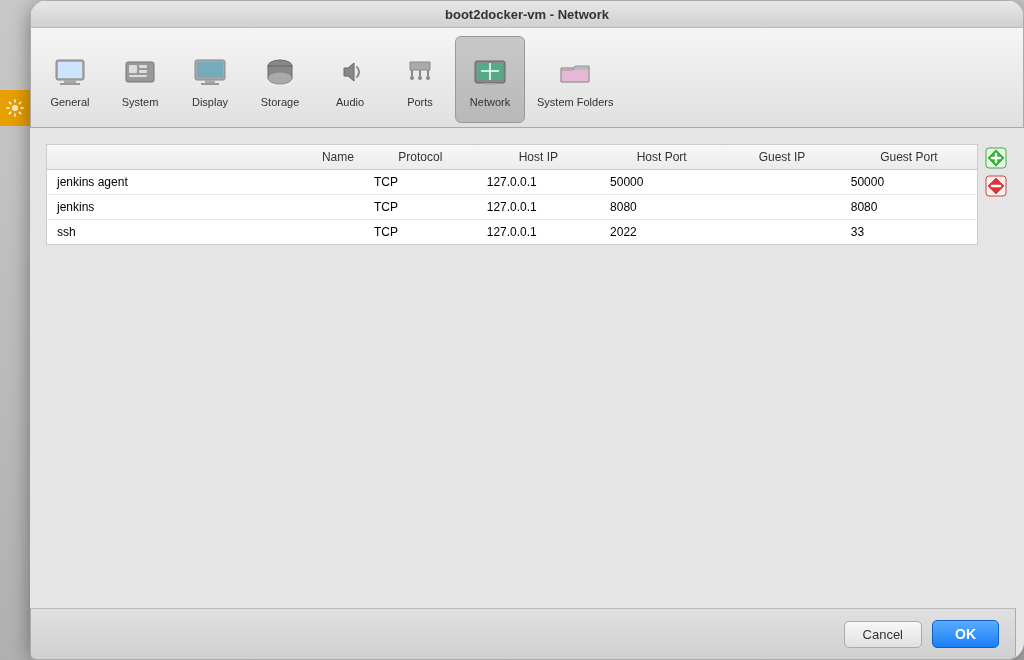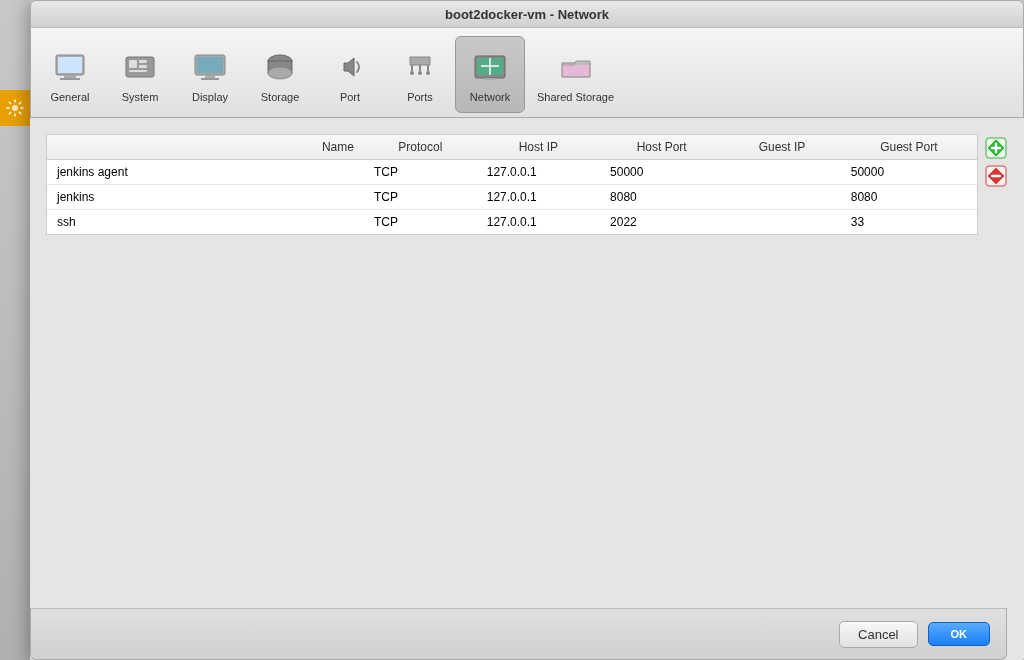--- a/index.html
+++ b/index.html
@@ -38,21 +38,21 @@
       color: #333;
     }
 
     
     .toolbar {
       background: linear-gradient(to bottom, #f5f5f5, #e0e0e0);
       border: 1px solid #aaa;
       border-top: none;
       display: flex;
       align-items: stretch;
-      height: 90px;
+      height: 100px;
       padding: 8px 4px 4px;
     }
     .toolbar-item {
       display: flex;
       flex-direction: column;
       align-items: center;
       justify-content: center;
       padding: 6px 12px;
       cursor: pointer;
       border-radius: 6px;
@@ -140,21 +140,21 @@
     .red-remove-icon {
       width: 22px;
       height: 22px;
     }
 
     
     .bottom-bar {
       position: absolute;
       bottom: 0;
       left: 0;
-      right: 17px;
+      right: 8px;
       background: linear-gradient(to bottom, #e0e0e0, #d0d0d0);
       border: 1px solid #aaa;
       border-top: 1px solid #bbb;
       height: 52px;
       display: flex;
       align-items: center;
       justify-content: flex-end;
       padding: 0 16px;
       gap: 10px;
       border-radius: 0 0 6px 6px;
@@ -166,21 +166,21 @@
       border-radius: 5px;
       font-size: 13px;
       cursor: pointer;
       color: #333;
     }
     .btn-ok {
       padding: 5px 22px;
       background: linear-gradient(to bottom, #5aabff, #1a7ef5);
       border: 1px solid #1060c0;
       border-radius: 5px;
-      font-size: 11px;
+      font-size: 14px;
       cursor: pointer;
       color: white;
       font-weight: 600;
     }
 
     
     .left-gear {
       position: absolute;
       top: 90px;
       left: 0;
@@ -201,21 +201,21 @@
       bottom: 0;
       z-index: 10;
       display: flex;
       flex-direction: column;
     }
 
     .dialog-inner {
       display: flex;
       flex-direction: column;
       height: 100%;
-      border-radius: 2px;
+      border-radius: 18px;
       overflow: hidden;
       box-shadow: 0 4px 20px rgba(0,0,0,0.4);
     }
 
     .content-scroll {
       flex: 1;
       background: #e5e5e5;
       padding: 16px 16px 70px;
       overflow-y: auto;
       position: relative;
@@ -290,21 +290,21 @@
         <span class="toolbar-item-label">Storage</span>
       </div>
 
       <div class="toolbar-item">
         <div class="toolbar-icon">
           <svg width="36" height="36" viewBox="0 0 36 36">
             <path d="M12 14 L12 22 L16 22 L22 27 L22 9 L16 14 Z" fill="#888" stroke="#666" stroke-width="1"></path>
             <path d="M25 13 Q29 18 25 23" stroke="#888" stroke-width="2" fill="none" stroke-linecap="round"></path>
           </svg>
         </div>
-        <span class="toolbar-item-label">Port</span>
+        <span class="toolbar-item-label">Audio</span>
       </div>
 
       <div class="toolbar-item">
         <div class="toolbar-icon">
           <svg width="36" height="36" viewBox="0 0 36 36">
             <path d="M8 8 L28 8 L28 16 L8 16 Z" fill="#aaa" stroke="#888" stroke-width="1"></path>
             <path d="M10 16 L10 22 M18 16 L18 22 M26 16 L26 22" stroke="#888" stroke-width="2"></path>
             <circle cx="10" cy="24" r="2" fill="#888"></circle>
             <circle cx="18" cy="24" r="2" fill="#888"></circle>
             <circle cx="26" cy="24" r="2" fill="#888"></circle>
@@ -327,21 +327,21 @@
       </div>
 
       <div class="toolbar-item">
         <div class="toolbar-icon">
           <svg width="36" height="36" viewBox="0 0 36 36">
             <path d="M4 14 L4 28 L32 28 L32 14 Z" fill="#d4a" stroke="#a88" stroke-width="1" opacity="0.3"></path>
             <path d="M4 14 L4 28 L32 28 L32 14 Z" fill="none" stroke="#888" stroke-width="1"></path>
             <path d="M4 16 L16 16 L18 12 L32 12 L32 16" fill="#bbb" stroke="#999" stroke-width="1"></path>
           </svg>
         </div>
-        <span class="toolbar-item-label">Shared Storage</span>
+        <span class="toolbar-item-label">System Folders</span>
       </div>
     </div>
 
     <div class="content-scroll">
 
       <div class="table-wrapper">
         <div class="pf-container" style="flex:1;">
           <table class="pf-table">
             <thead>
               <tr>

